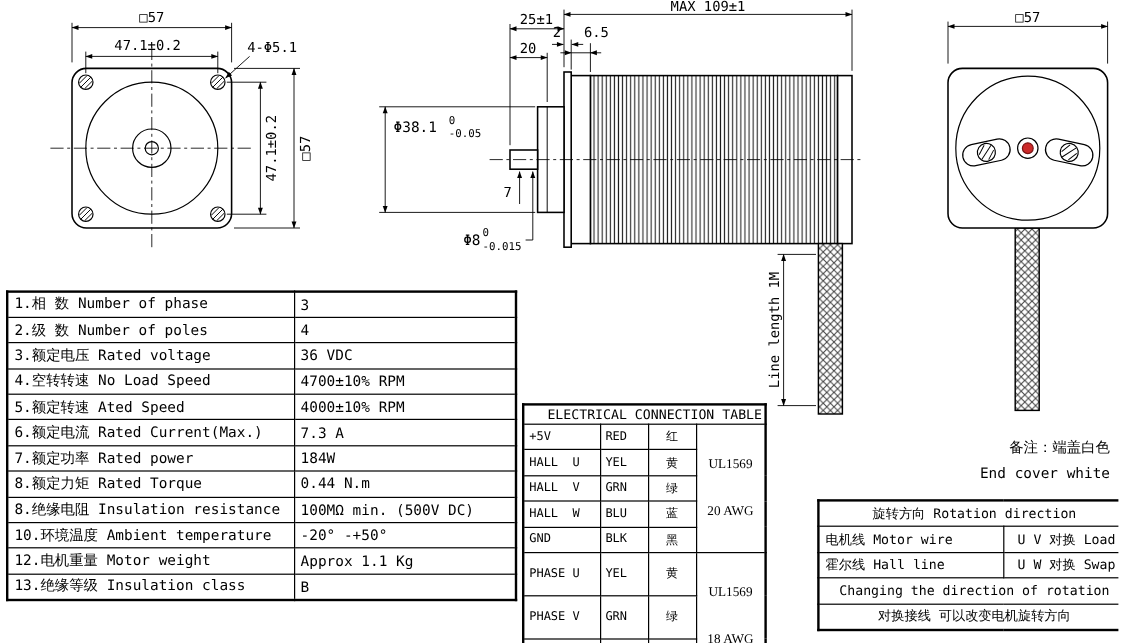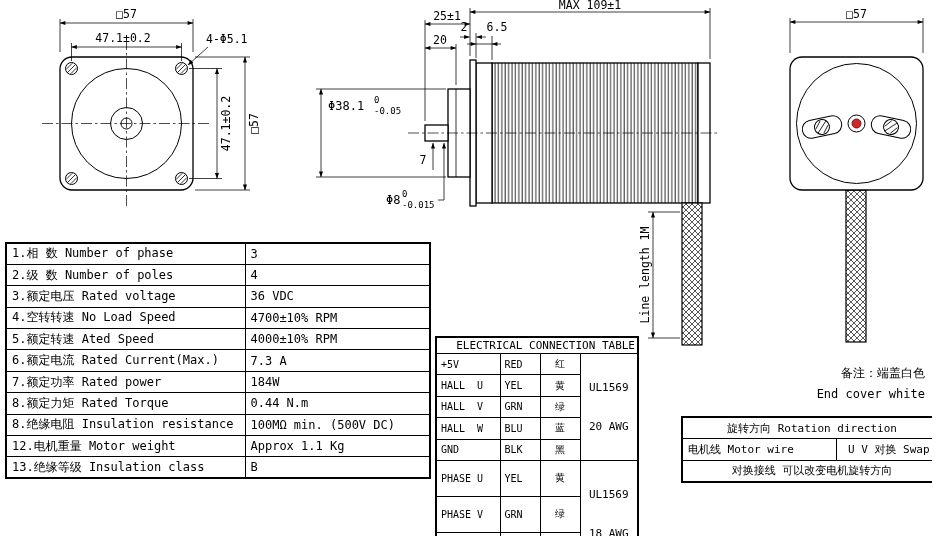--- a/index.html
+++ b/index.html
@@ -23,21 +23,21 @@
   table { border-collapse:collapse; background:#fff; border:2px solid #000; }
   td { border:1px solid #000; font-size:12px; padding:1px 5px; white-space:pre; vertical-align:middle; }
 
   table.spec { left:5px; top:242px; width:424px; table-layout:fixed; }
   .spec td { height:21.4px; overflow:hidden;margin-left:37px; }
 
   table.ec { left:435px; top:336px; width:202px; table-layout:fixed; }
   .ec td { font-size:10px; height:21px; padding:1px 4px; }
   .ec tr.t td { text-align:right; font-size:11px; height:16px; padding:1px 2px; }
   .ec td.cn { text-align:center; }
-  .ec td.awg { text-align:center; font-size:11px; line-height:13px; }
+  .ec td.awg { text-align:center; font-size:11px; line-height:13px;font-family:Liberation Serif, serif; }
 
   table.rot { left:681px; top:416px; width:260px; table-layout:fixed; }
   .rot td { font-size:11px; height:21.5px; overflow:hidden; }
   .rot td.c { text-align:center; padding:1px 2px; }
 
   .notes { left:737px; top:363px; width:140px; text-align:right; font-size:12px; line-height:21px;margin-left:48px; }
 </style>
 </head>
 <body>
 
@@ -268,20 +268,24 @@
         </tr>
     <tr>
           <td>8.额定力矩 Rated Torque</td>
           <td>0.44 N.m</td>
         </tr>
     <tr>
           <td>8.绝缘电阻 Insulation resistance</td>
           <td>100MΩ min. (500V DC)</td>
         </tr>
     <tr>
+          <td>10.环境温度 Ambient temperature</td>
+          <td>-20° -+50°</td>
+        </tr>
+    <tr>
           <td>12.电机重量 Motor weight</td>
           <td>Approx 1.1 Kg</td>
         </tr>
     <tr>
           <td>13.绝缘等级 Insulation class</td>
           <td>B</td>
         </tr>
   </tbody>
     </table>
 
@@ -356,21 +360,28 @@
     <colgroup>
         <col style="width:154px">
         <col style="width:106px">
       </colgroup>
     <tbody>
         <tr>
           <td colspan="2" class="c">旋转方向 Rotation direction</td>
         </tr>
     <tr>
       <td>电机线 Motor wire</td>
-      <td class="c">U V 对换 Swap</td>
+      <td class="c">U V 对换 Load</td>
     </tr>
+    <tr>
+      <td>霍尔线 Hall line</td>
+      <td class="c">U W 对换 Swap</td>
+    </tr>
+    <tr>
+          <td colspan="2" class="c">Changing the direction of rotation</td>
+        </tr>
     <tr>
           <td colspan="2" class="c">对换接线 可以改变电机旋转方向</td>
         </tr>
   </tbody>
     </table>
 
 </div>
 
 </body></html>

